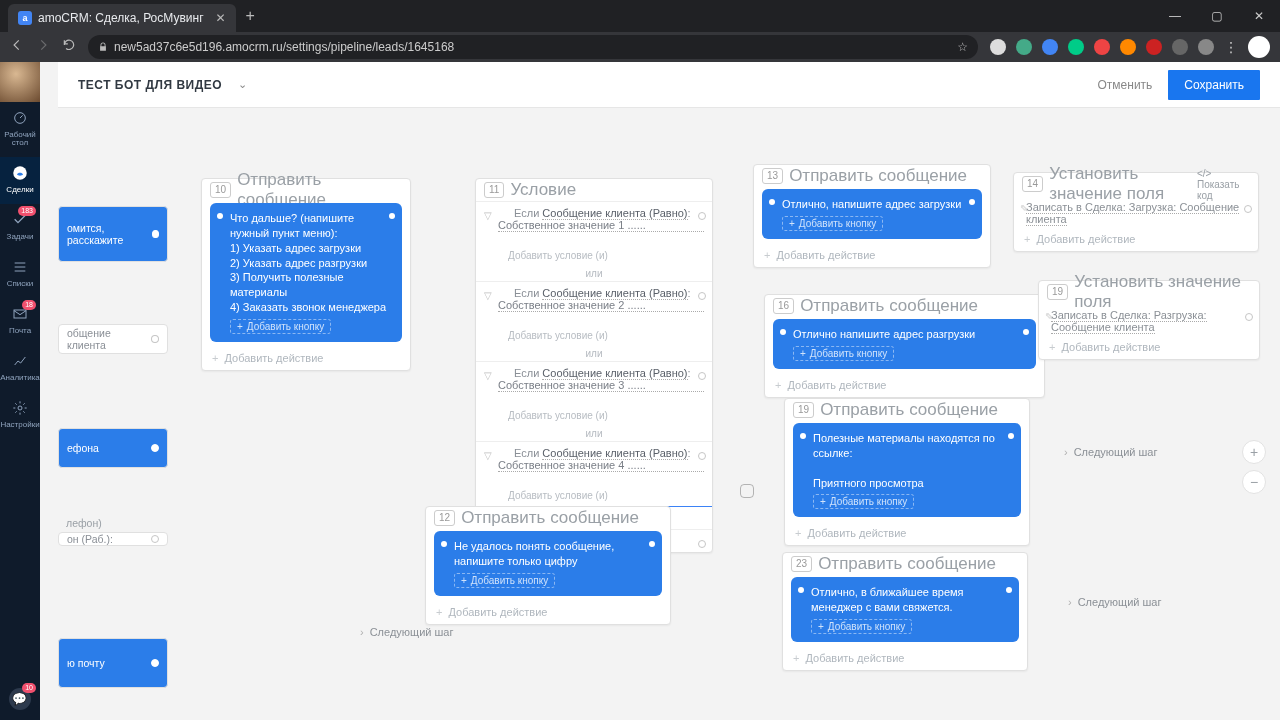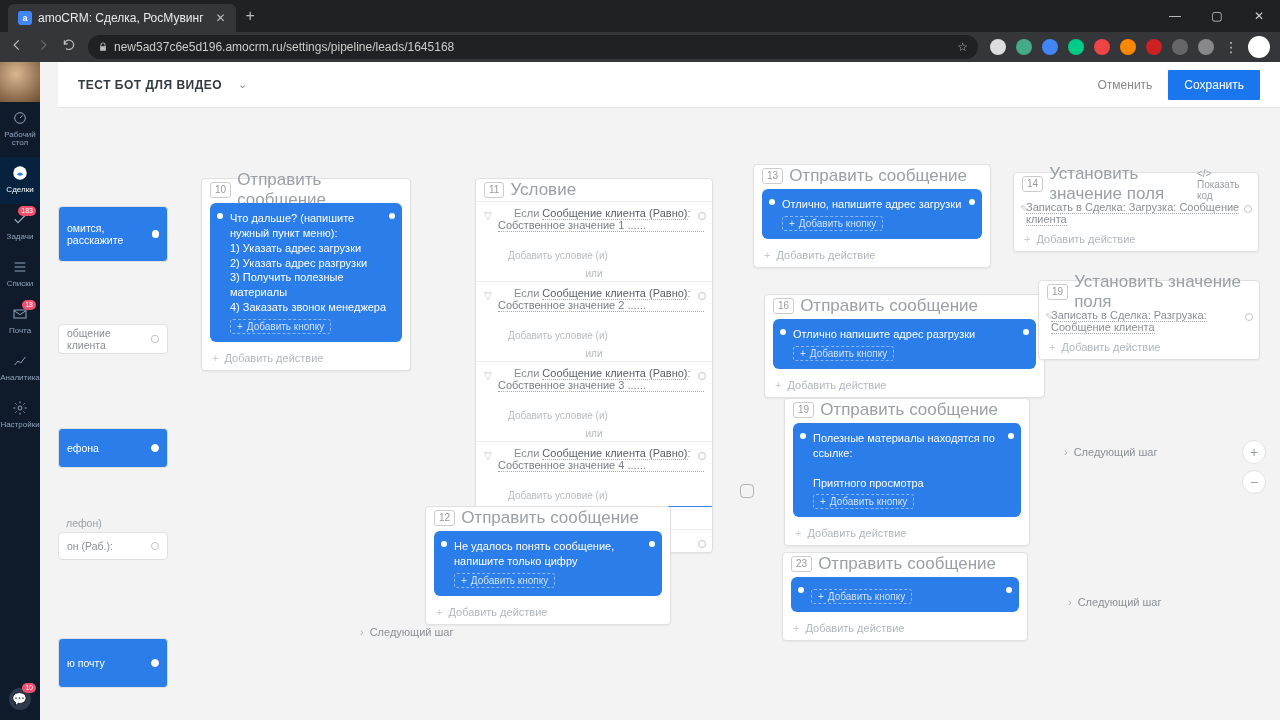--- a/index.html
+++ b/index.html
@@ -218,21 +218,21 @@
           <span>общение клиента</span>
           <span class="port"></span>
         </div>
       <div class="chip" style="left:18px;top:320px;width:110px;height:40px;background:#2b7de9;color:#fff">
           <span>ефона</span>
           <span class="port" style="background:#fff;border-color:#fff"></span>
         </div>
       <div class="chip" style="left:18px;top:404px;width:110px;height:22px;border:none;background:none;color:#9aa0a6">
           <span>лефон)</span>
         </div>
-      <div class="chip" style="left:18px;top:424px;width:110px;height:28px">
+      <div class="chip" style="left:18px;top:424px;width:110px;height:14px">
           <span>он (Раб.):</span>
           <span class="port"></span>
         </div>
       <div class="chip" style="left:18px;top:530px;width:110px;height:50px;background:#2b7de9;color:#fff">
           <span>ю почту</span>
           <span class="port" style="background:#fff;border-color:#fff"></span>
         </div>
 
       <div class="box" style="left:161px;top:70px;width:210px">
         <div class="hdr">
@@ -363,21 +363,21 @@
               <span>Добавить кнопку</span>
             </div></div>
         <div class="addaction">Добавить действие</div>
       </div>
 
       <div class="box" style="left:742px;top:444px;width:246px">
         <div class="hdr">
             <span class="num">23</span>
             <span class="htxt">Отправить сообщение</span>
           </div>
-        <div class="msgcard"><span class="dot"></span><span class="rdot"></span><div class="addbtn">
+        <div class="msgcard"><span class="dot"></span><span class="rdot"></span><div class="body">Отлично, в ближайшее время менеджер с вами свяжется.</div><div class="addbtn">
               <span>+</span>
               <span>Добавить кнопку</span>
             </div></div>
         <div class="addaction">Добавить действие</div>
       </div>
 
       <div class="nextstep" style="left:320px;top:518px">Следующий шаг</div>
       <div class="nextstep" style="left:1024px;top:338px">Следующий шаг</div>
       <div class="nextstep" style="left:1028px;top:488px">Следующий шаг</div>
 

